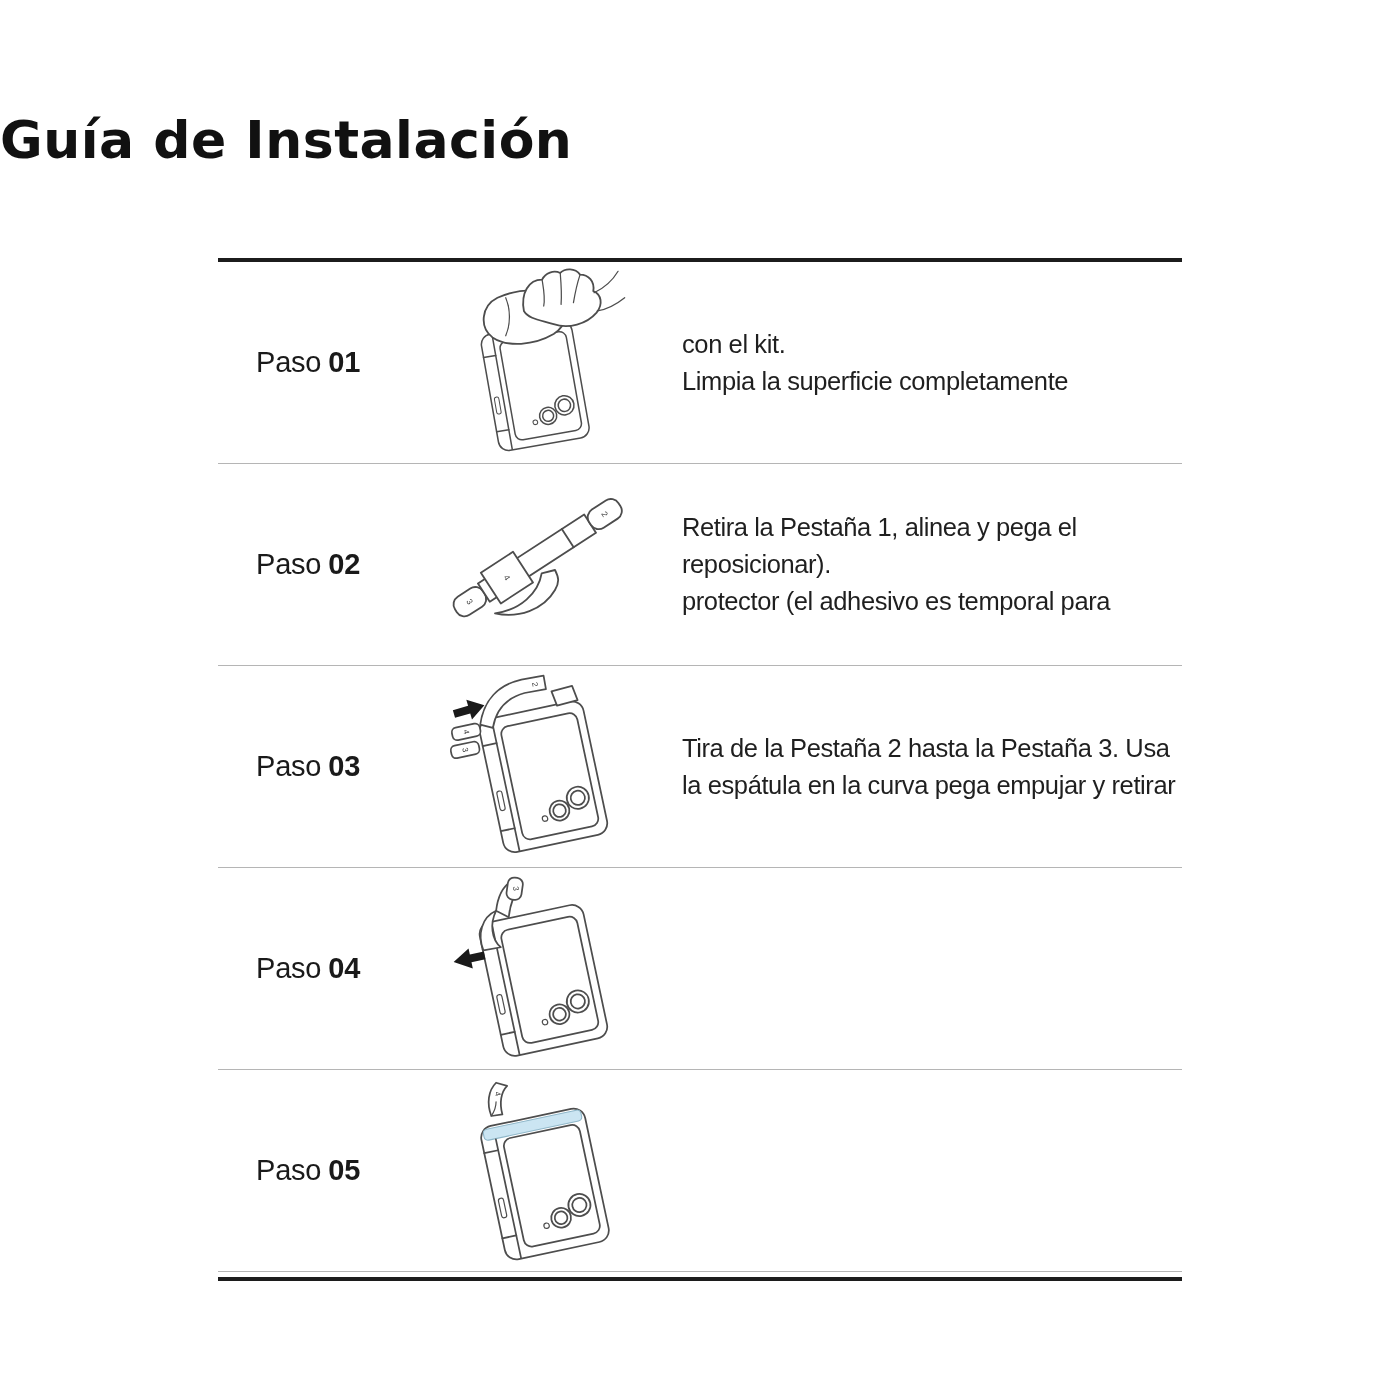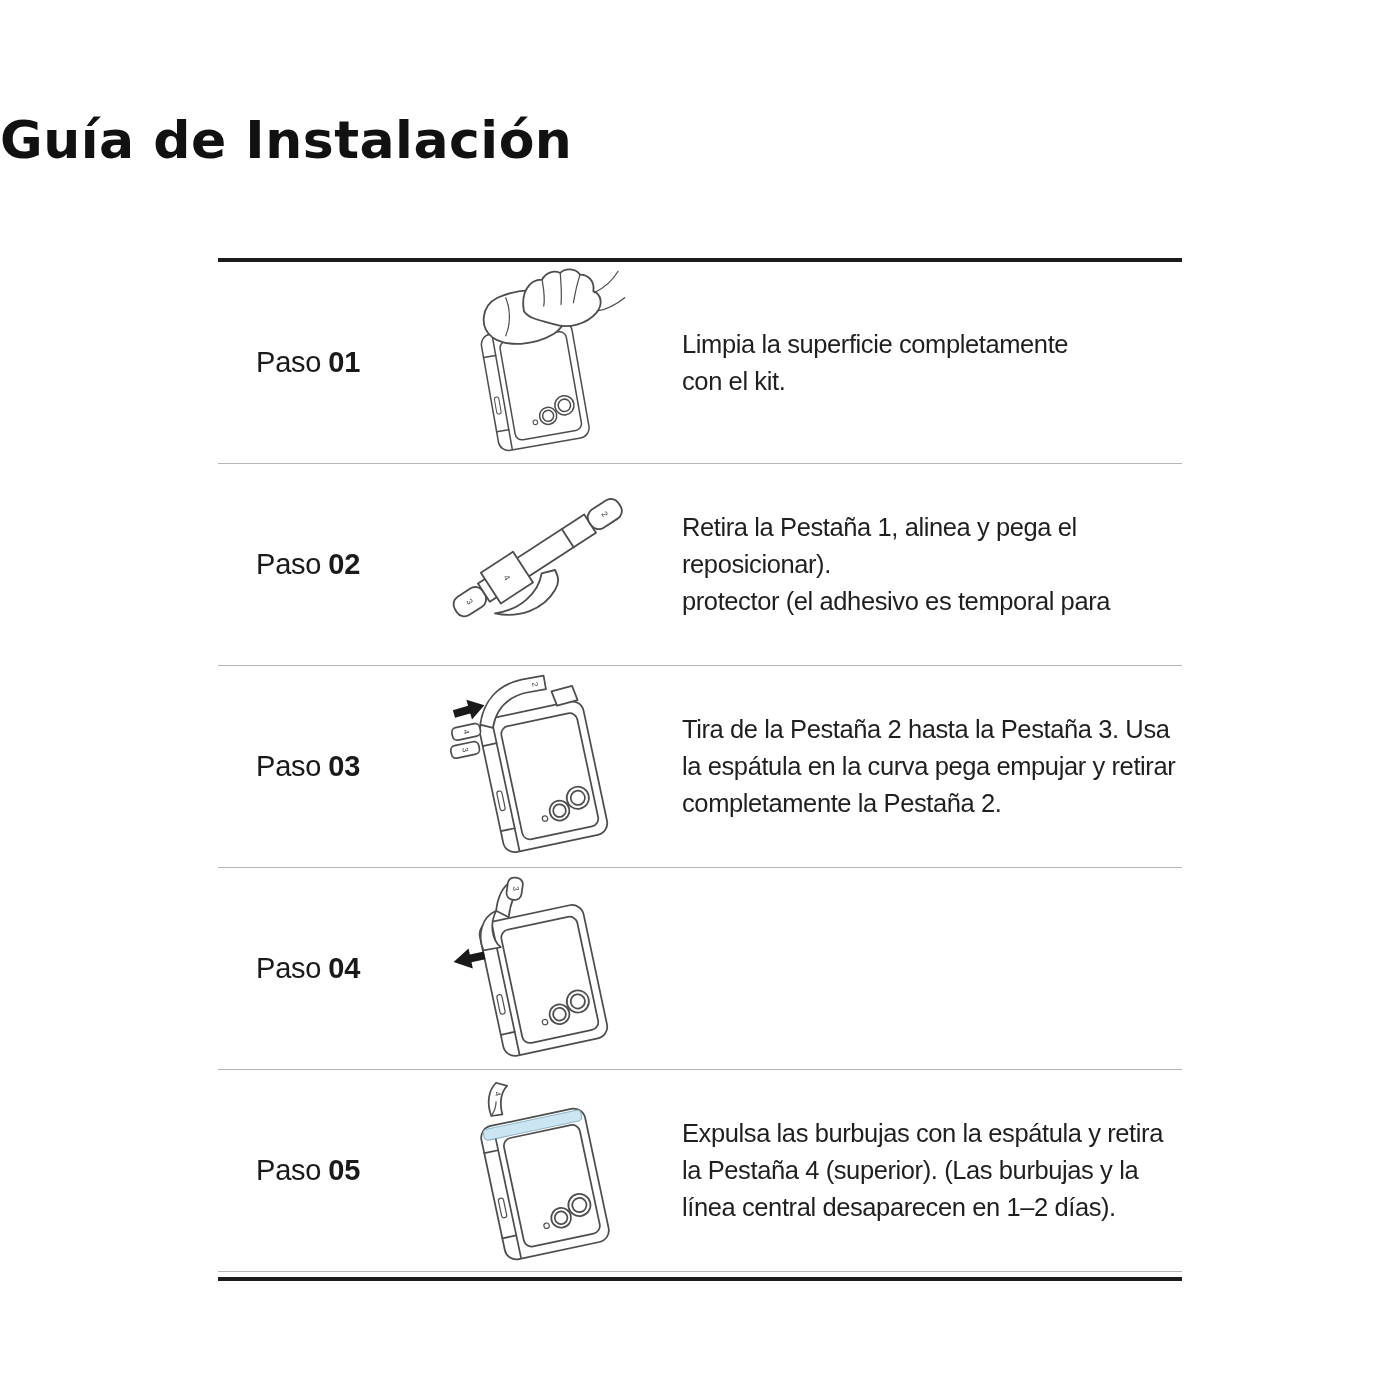--- a/index.html
+++ b/index.html
@@ -91,22 +91,22 @@
           <path class="ln" d="M98,52 C94,30 104,14 120,14 C124,6 134,2 142,6 C148,0 160,0 166,8 C176,8 184,16 182,28 C192,32 194,44 186,54 C174,68 152,74 134,68 C118,63 104,62 98,52 Z"></path>
           <path class="ln nofill thin" d="M120,14 C122,26 124,36 122,46"></path>
           <path class="ln nofill thin" d="M142,6 C143,18 144,32 143,44"></path>
           <path class="ln nofill thin" d="M166,8 C162,20 160,30 158,42"></path>
           <path class="ln nofill thin" d="M183,30 C196,24 206,14 212,4"></path>
           <path class="ln nofill thin" d="M187,52 C199,50 210,44 220,36"></path>
         </g>
       </svg>
     </div>
     <div class="desc">
+        <div>con el kit.</div>
         <div>Limpia la superficie completamente</div>
-        <div>con el kit.</div>
       </div>
   </section>
 
   <section class="step-row">
     <div class="paso">
       <span>Paso</span><span class="num">02</span>
     </div>
     <div class="illo">
       <svg width="200" height="172" viewBox="0 0 240 172">
         <g transform="translate(12,130) rotate(-33)">
@@ -158,21 +158,20 @@
           <rect class="ln" x="2" y="84" width="36" height="16" rx="6"></rect>
           <text transform="translate(26,70) rotate(90)" dominant-baseline="central" font-size="9">4</text>
           <text transform="translate(20,92) rotate(90)" dominant-baseline="central" font-size="9">3</text>
         </g>
         <path class="solid" d="M8,40 h20 v-8 l20 13 -20 13 v-8 H8 Z" transform="rotate(-16 28 45)"></path>
       </svg>
     </div>
     <div class="desc">
         <div>Tira de la Pestaña 2 hasta la Pestaña 3. Usa</div>
         <div>la espátula en la curva pega empujar y retirar</div>
-        <div>completamente la Pestaña 2.</div>
       </div>
   </section>
 
   <section class="step-row">
     <div class="paso">
       <span>Paso</span><span class="num">04</span>
     </div>
     <div class="illo">
       <svg width="186" height="186" viewBox="0 0 235 235">
         <g transform="translate(6,20) rotate(-12 115 108)">
@@ -221,20 +220,15 @@
           <circle class="ln" cx="152" cy="147" r="9"></circle>
           <circle class="ln thin" cx="106" cy="164" r="3.4"></circle>
         </g>
         <g>
           <path class="ln" d="M56,48 C50,32 52,16 62,6 L76,10 C68,18 66,32 70,46 Z"></path>
           <path class="ln nofill thin" d="M56,48 C60,42 62,36 62,30"></path>
           <text transform="translate(64,20) rotate(78)" dominant-baseline="central" font-size="9">4</text>
         </g>
       </svg>
     </div>
-    <div class="desc">
-        <div>Expulsa las burbujas con la espátula y retira</div>
-        <div>la Pestaña 4 (superior). (Las burbujas y la</div>
-        <div>línea central desaparecen en 1–2 días).</div>
-      </div>
   </section>
 
 </div>
 
 </body></html>

